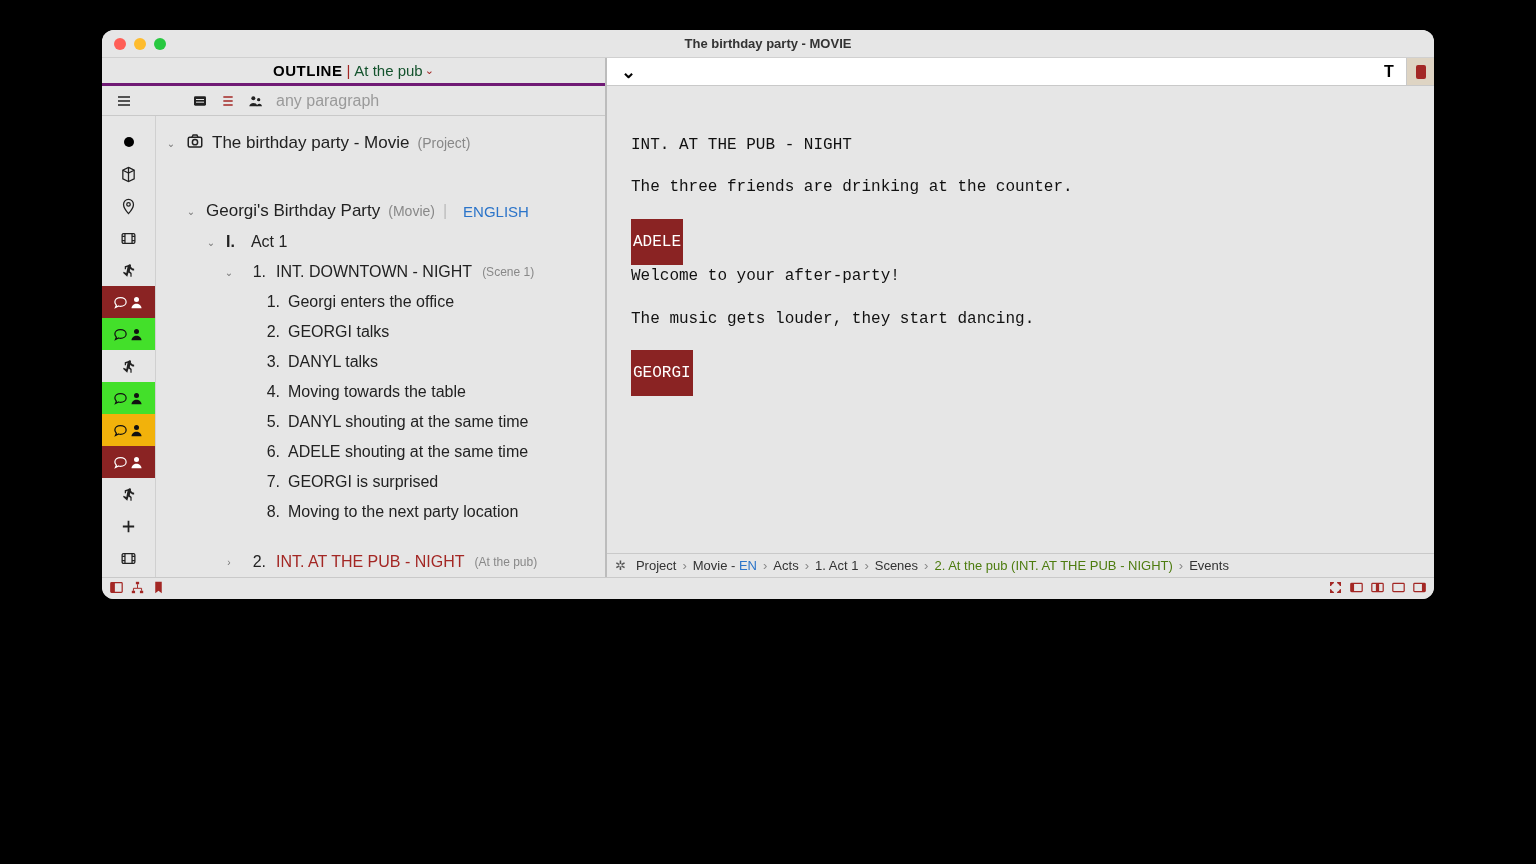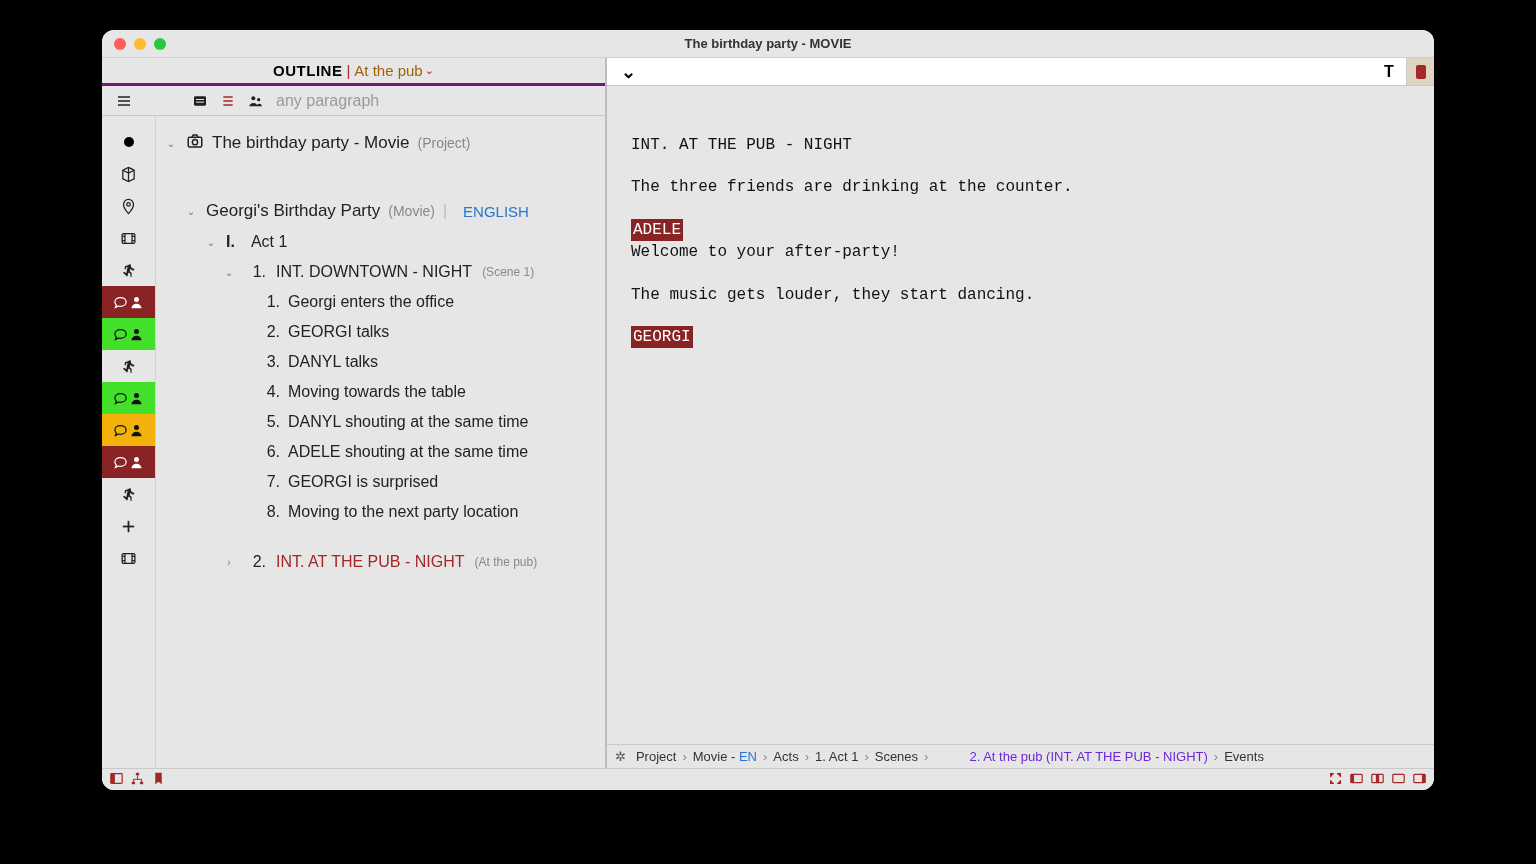--- a/index.html
+++ b/index.html
@@ -10,21 +10,21 @@
     font-family: -apple-system, BlinkMacSystemFont, "Segoe UI", Helvetica, sans-serif;
     overflow: hidden;
     display: flex;
     align-items: flex-start;
     justify-content: center;
   }
   .window {
     position: relative;
     top: 30px;
     width: 1332px;
-    height: 760px;
+    height: 569px;
     background: #e6e6e6;
     border-radius: 12px;
     overflow: hidden;
     box-shadow: 0 10px 40px rgba(0,0,0,0.5);
     display: flex;
     flex-direction: column;
   }
   .titlebar {
     height: 28px;
     background: #e6e6e6;
@@ -63,21 +63,21 @@
     justify-content: center;
     border-bottom: 3px solid #701a75;
     font-size: 15px;
     position: relative;
   }
   .left-header .runman {
     position: absolute; left: 10px; color: #a32724; font-size: 15px;
   }
   .outline-label { font-weight: 700; letter-spacing: 0.5px; }
   .outline-sep { color: #a32724; margin: 0 4px; }
-  .outline-context { color: #a16207; }
+  .outline-context { color: #14532d; }
   .chev { color: #a32724; font-size: 11px; margin-left: 2px; }
   .left-toolbar {
     height: 30px;
     display: flex;
     align-items: center;
     gap: 12px;
     padding: 0 10px 0 14px;
     border-bottom: 1px solid #c9c9c9;
   }
   .lt-icon { font-size: 15px; color: #222; display:inline-flex; align-items:center; }
@@ -185,36 +185,36 @@
     line-height: 1.4;
     color: #111;
     overflow: auto;
   }
   .editor .slug { margin-bottom: 20px; }
   .editor .action { margin-bottom: 20px; }
   .editor .char {
     display:inline-block;
     background: #8a2323;
     color: #fff;
-    padding: 0 2px;
+    padding: 12px 2px;
   }
   .editor .dialogue { margin-bottom: 20px; }
   .breadcrumb {
     height: 24px;
     border-top: 1px solid #c9c9c9;
     display: flex;
     align-items: center;
     font-size: 13px;
     color: #333;
     padding: 0 8px;
     gap: 6px;
   }
   .breadcrumb .sep { color: #888; }
   .breadcrumb .en { color: #2b74c9; }
-  .breadcrumb .cur { color: #6d28d9; margin-left: 35px; }
+  .breadcrumb .cur { color: #4d7c0f; }
   .breadcrumb .gear { color:#555; font-size:13px; margin-right:4px; }
   
   .footer {
     height: 22px;
     background: #e6e6e6;
     border-top: 1px solid #c9c9c9;
     display: flex;
     align-items: center;
     justify-content: space-between;
     padding: 0 8px;

